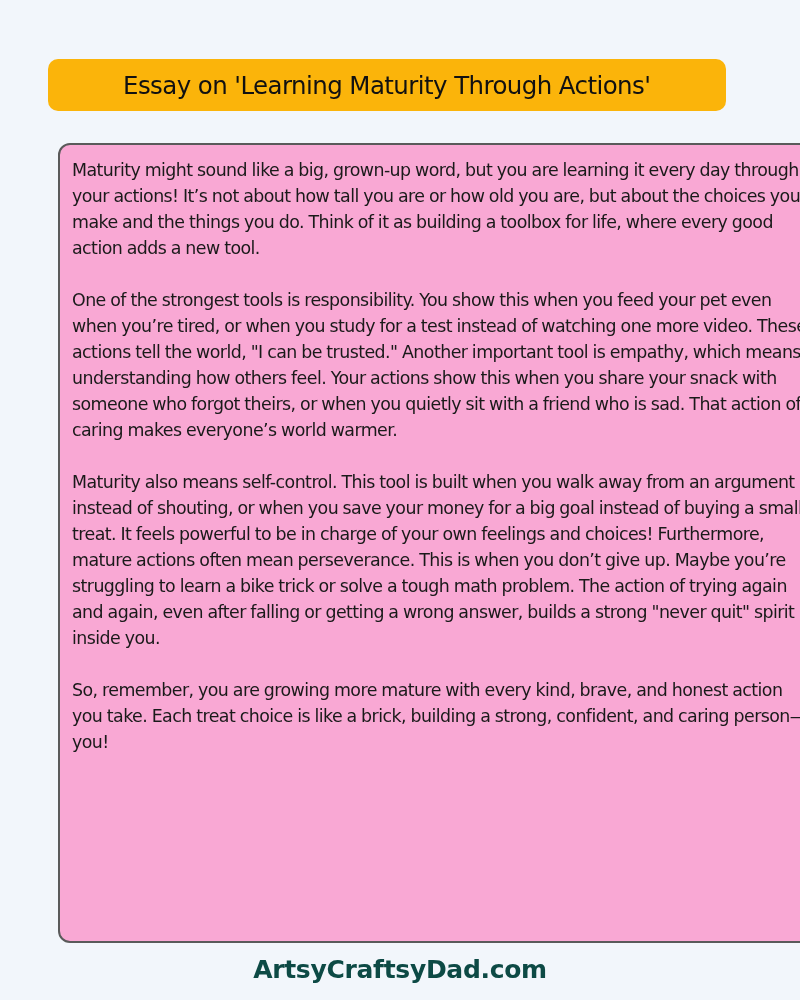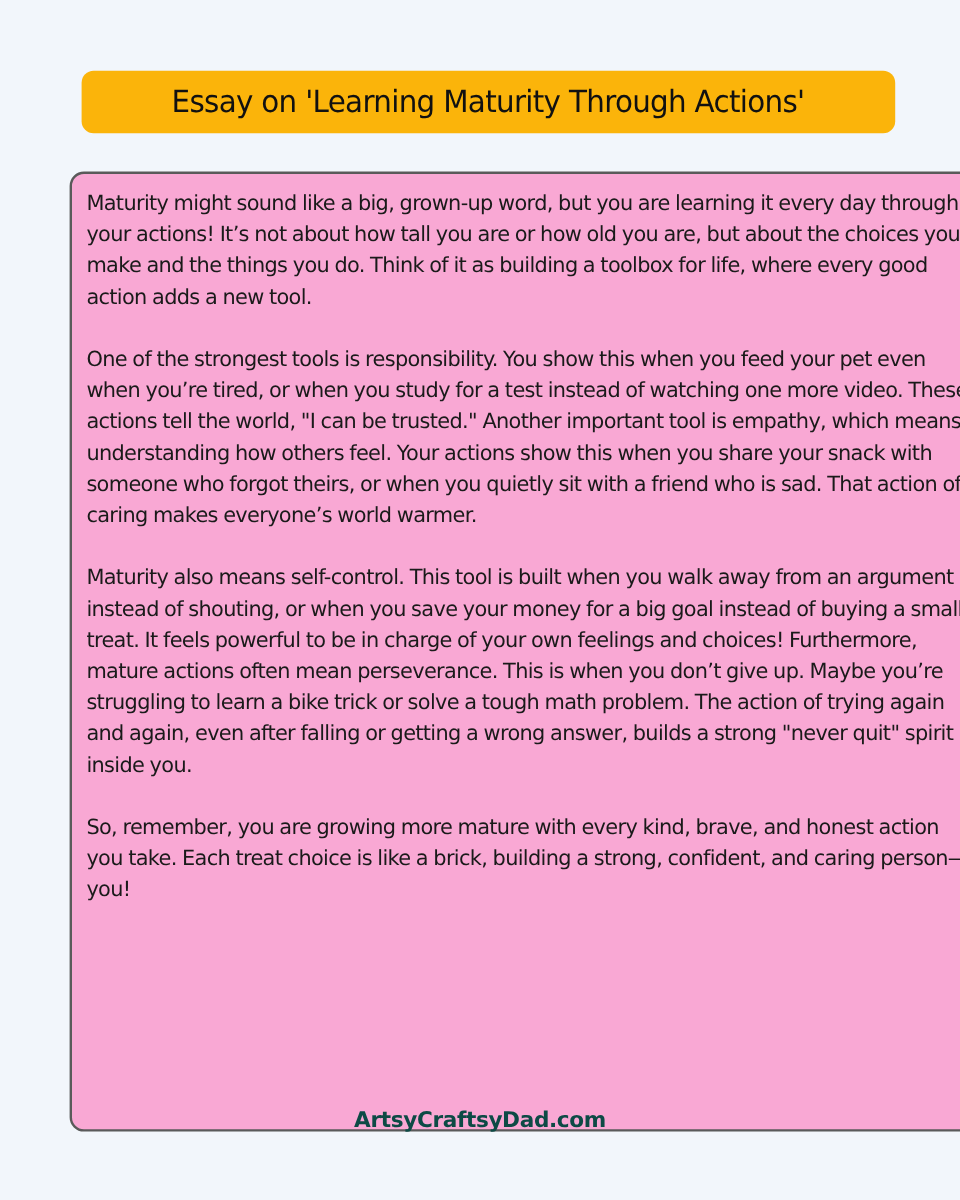--- a/index.html
+++ b/index.html
@@ -9,21 +9,21 @@
     body {
       width: 800px;
       height: 1000px;
       background: #f2f6fb;
       position: relative;
       overflow: hidden;
       font-family: "DejaVu Sans", sans-serif;
     }
     .title-banner {
       position: absolute;
-      left: 68px;
+      left: 48px;
       top: 59px;
       width: 678px;
       height: 52px;
       background: #fbb40a;
       border-radius: 10px;
       display: flex;
       align-items: center;
       justify-content: center;
     }
     .title-text {
@@ -56,25 +56,25 @@
       letter-spacing: -0.55px;
       word-spacing: -0.5px;
     }
     .paragraph:last-child {
       margin-bottom: 0;
     }
     .footer-brand {
       position: absolute;
       left: 0;
       width: 800px;
-      top: 923px;
+      top: 955px;
       text-align: center;
       font-family: "DejaVu Sans", sans-serif;
       font-weight: bold;
-      font-size: 18px;
+      font-size: 25px;
       color: #0d4a45;
       letter-spacing: -0.3px;
     }
   </style>
 </head>
 <body>
 
 <div class="title-banner">
   <span class="title-text">Essay on 'Learning Maturity Through Actions'</span>
 </div>

